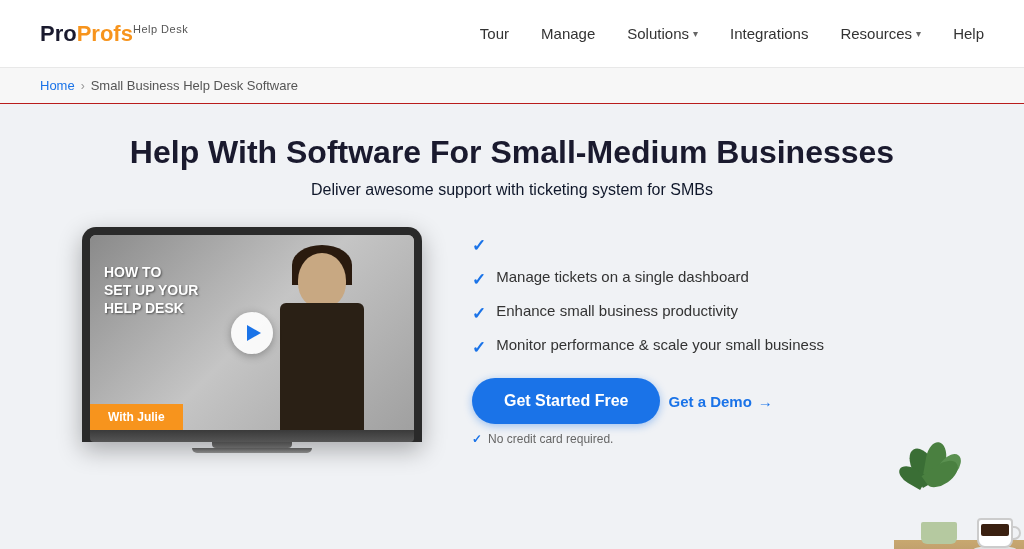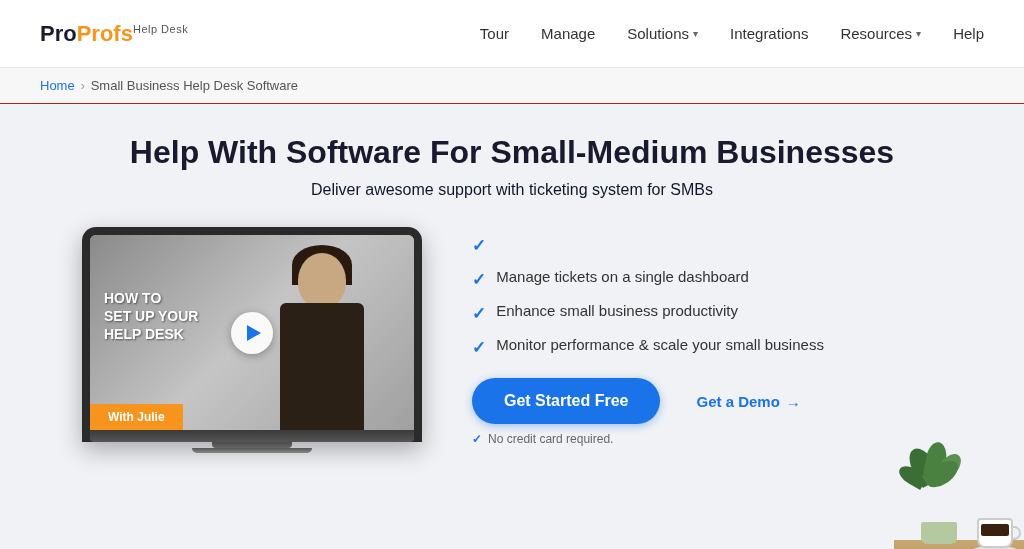--- a/index.html
+++ b/index.html
@@ -86,21 +86,21 @@
       background: #2a1a0e;
       border-radius: 50% 50% 0 0;
     }
     .person-body {
       position: absolute; right: 50px; top: 68px; bottom: 0;
       width: 84px;
       background: #2a2015;
       border-radius: 6px 6px 0 0;
     }
     .how-to-text {
-      position: absolute; left: 14px; top: 54px;
+      position: absolute; left: 14px; top: 28px;
       color: #fff; font-weight: 800; font-size: 14px; line-height: 1.3;
       z-index: 2;
       text-shadow: 1px 1px 2px rgba(0,0,0,0.5);
     }
     .play-btn {
       position: absolute; left: 50%; top: 50%; transform: translate(-50%, -50%);
       width: 42px; height: 42px; border-radius: 50%;
       background: rgba(255,255,255,0.9);
       display: flex; align-items: center; justify-content: center;
       z-index: 3; cursor: pointer;
@@ -142,21 +142,21 @@
     }
     .feature-item {
       display: flex; align-items: flex-start; gap: 10px;
       margin-bottom: 12px; font-size: 15px; color: #333;
     }
     .check-icon {
       color: #1a73e8; font-size: 17px; font-weight: 700; flex-shrink: 0; margin-top: 1px;
     }
 
     .cta-row {
-      display: flex; gap: 36px; margin-top: 20px;
+      display: flex; gap: 8px; margin-top: 20px;
     }
     .btn-primary {
       background: #1a73e8; color: #fff;
       border: none; border-radius: 28px;
       padding: 14px 32px; font-size: 16px; font-weight: 700;
       cursor: pointer; white-space: nowrap;
       box-shadow: 0 2px 8px rgba(26,115,232,0.4);
     }
     .btn-demo {
       background: none; border: none; color: #1a73e8;

